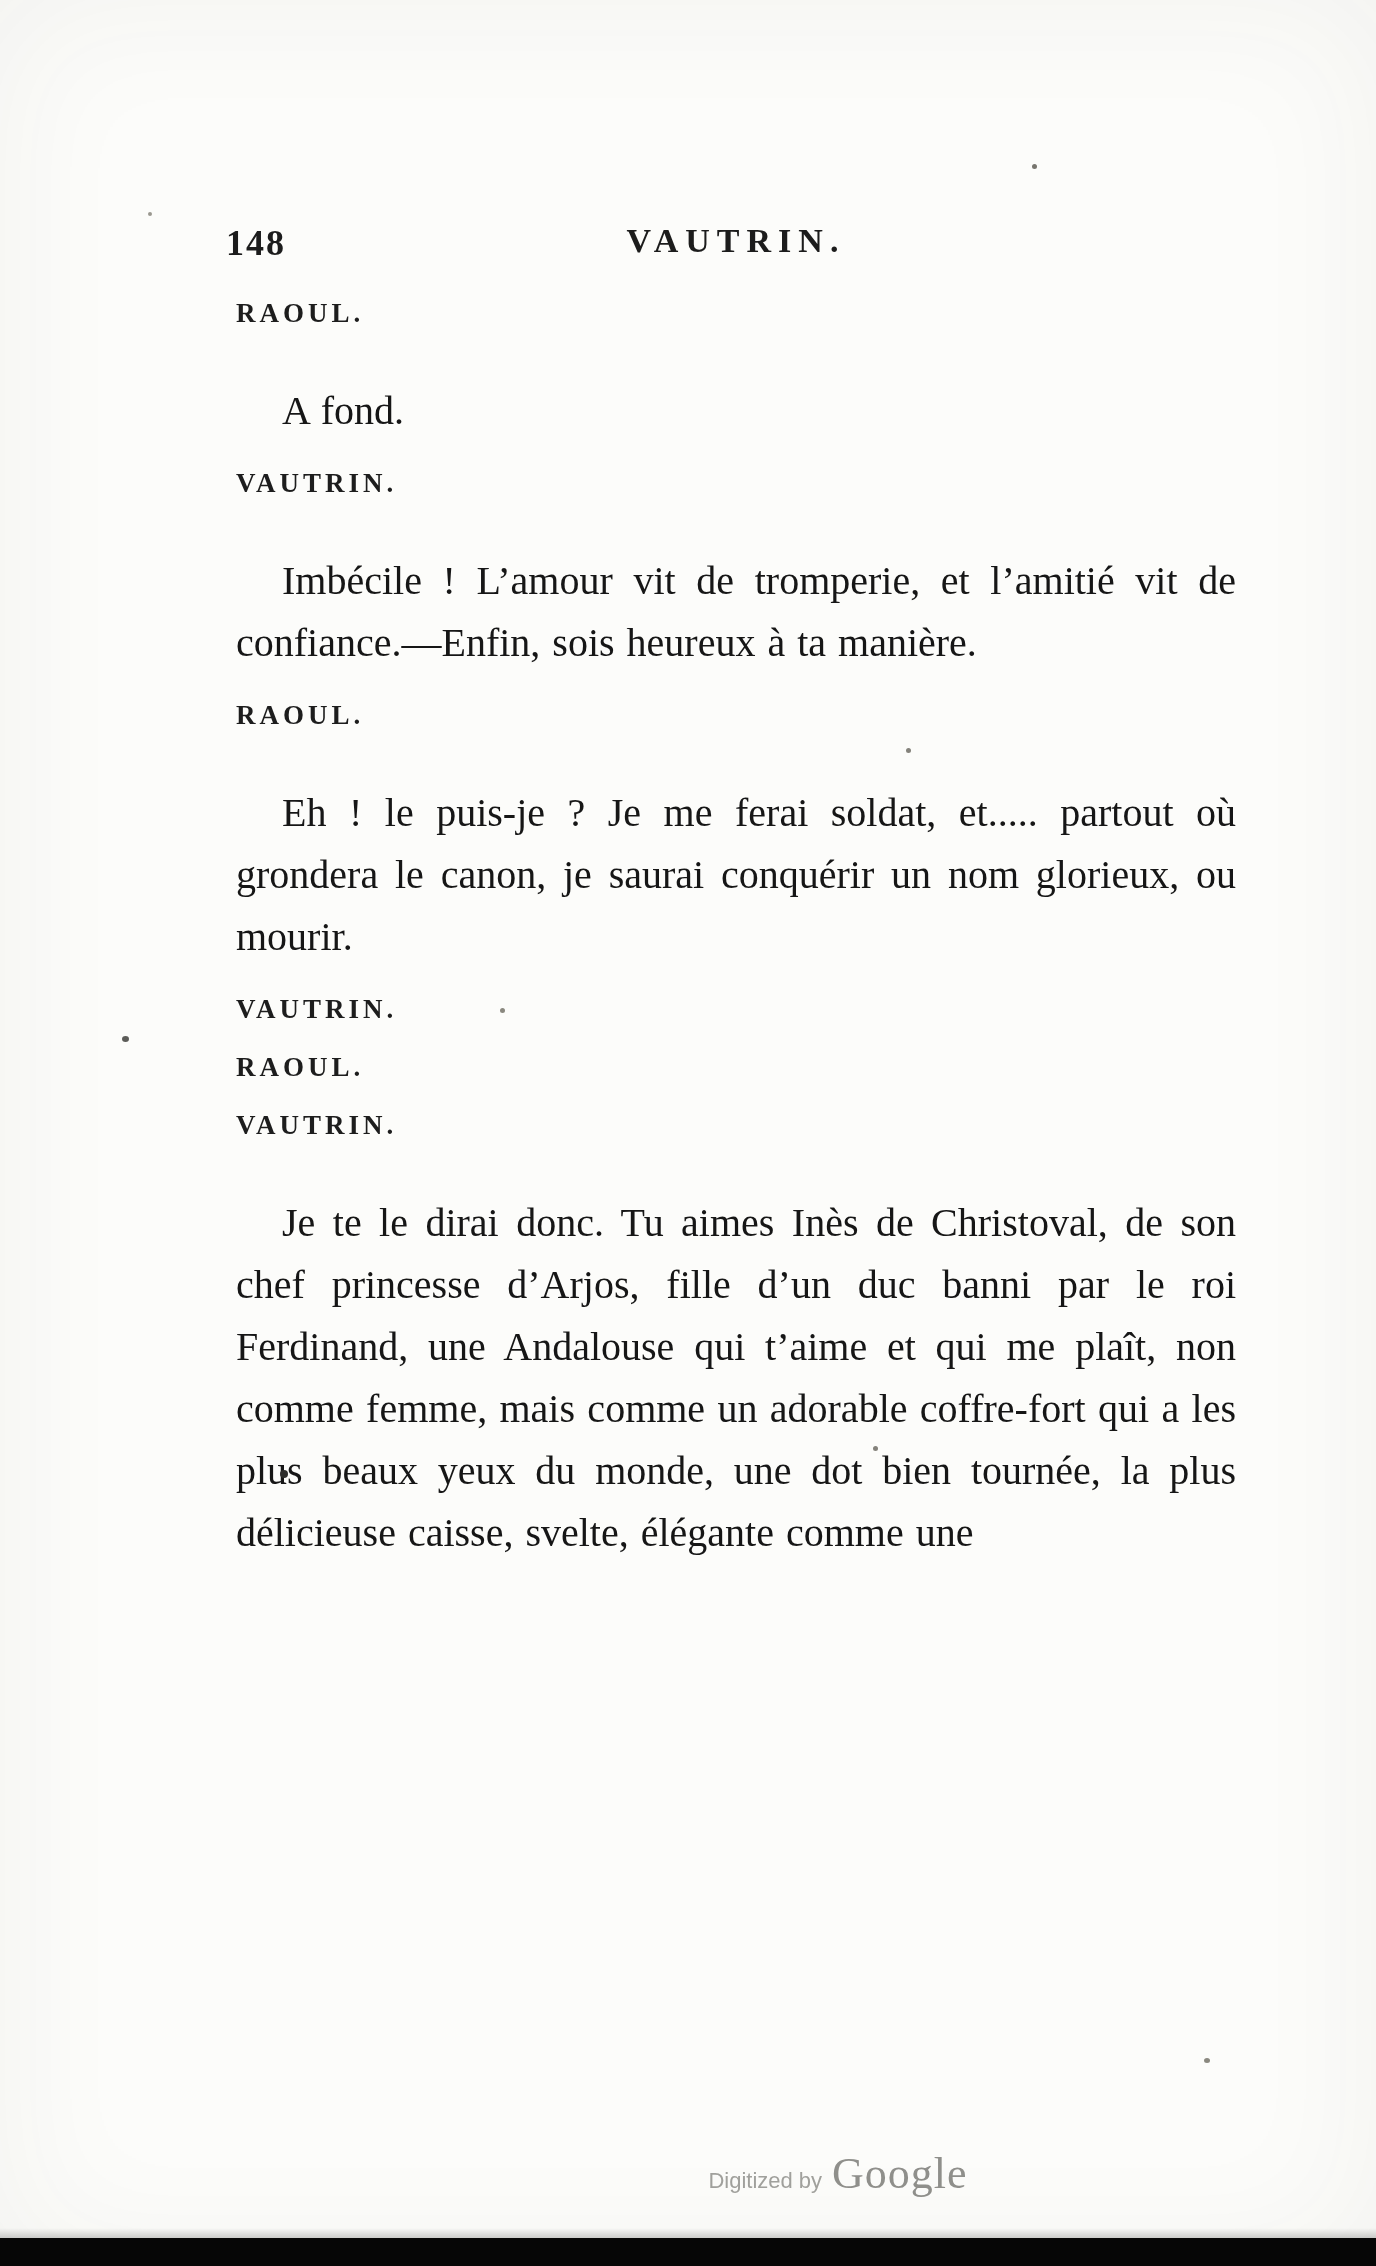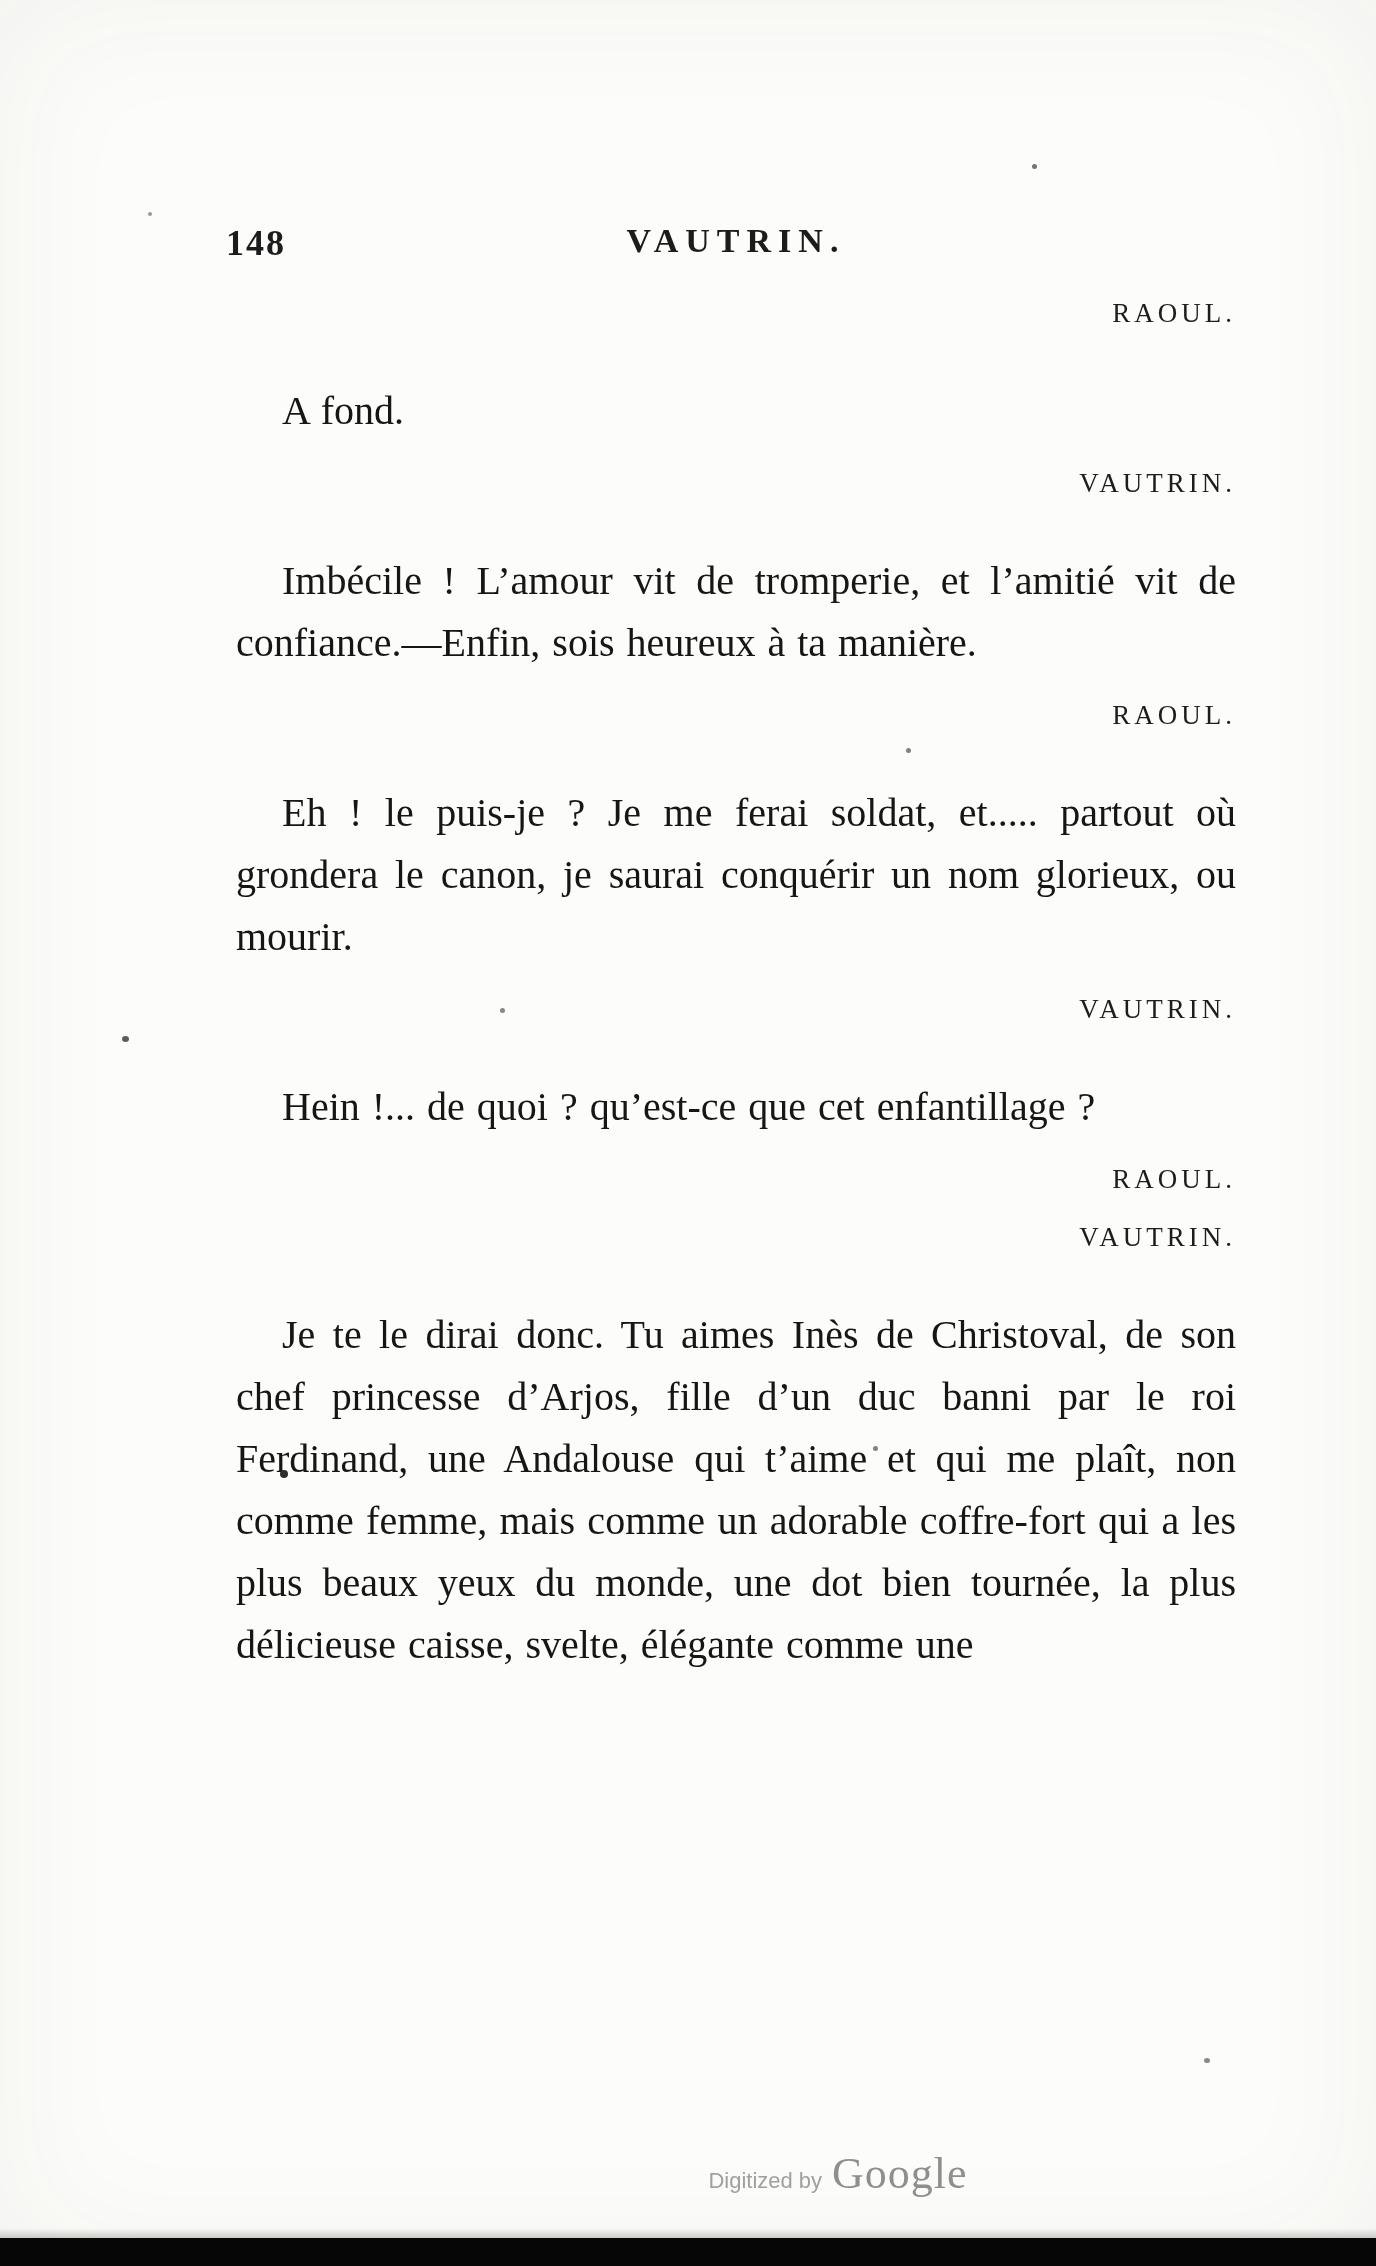--- a/index.html
+++ b/index.html
@@ -51,23 +51,23 @@
   
   .textblock {
     position: absolute;
     top: 296px;
     left: 236px;
     width: 1000px;
   }
   .speaker {
     font-size: 27px;
     line-height: 34px;
-    font-weight: 400;
+    font-weight: 700;
     letter-spacing: 4px;
-    text-align: right;
+    text-align: left;
     margin: 24px 0 0 0;
     color: #1d1d1d;
   }
   .speaker.first { margin-top: 0; }
   .para {
     font-size: 40px;
     line-height: 62px;
     text-align: justify;
     text-indent: 46px;
     word-spacing: 2px;
@@ -149,21 +149,20 @@
     <div class="speaker first">RAOUL.</div>
     <p class="para">A fond.</p>
 
     <div class="speaker">VAUTRIN.</div>
     <p class="para">Imbécile ! L’amour vit de tromperie, et l’amitié vit de confiance.—Enfin, sois heureux à ta manière.</p>
 
     <div class="speaker">RAOUL.</div>
     <p class="para">Eh ! le puis-je ? Je me ferai soldat, et..... partout où grondera le canon, je saurai conquérir un nom glorieux, ou mourir.</p>
 
     <div class="speaker">VAUTRIN.</div>
-    <p class="para">Hein !... de quoi ? qu’est-ce que cet enfantillage ?</p>
 
     <div class="speaker">RAOUL.</div>
 
     <div class="speaker">VAUTRIN.</div>
     <p class="para">Je te le dirai donc. Tu aimes Inès de Christoval, de son chef princesse d’Arjos, fille d’un duc banni par le roi Ferdinand, une Andalouse qui t’aime et qui me plaît, non comme femme, mais comme un adorable coffre-fort qui a les plus beaux yeux du monde, une dot bien tournée, la plus délicieuse caisse, svelte, élégante comme une</p>
 
   </div>
 
   <span class="speck s1"></span>
   <span class="speck s2"></span>

